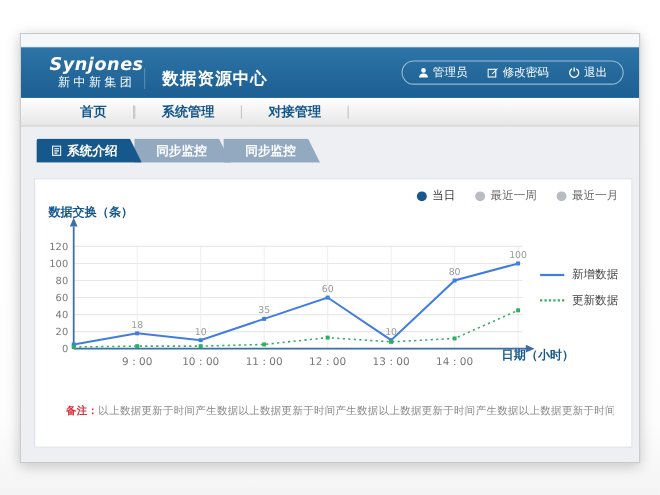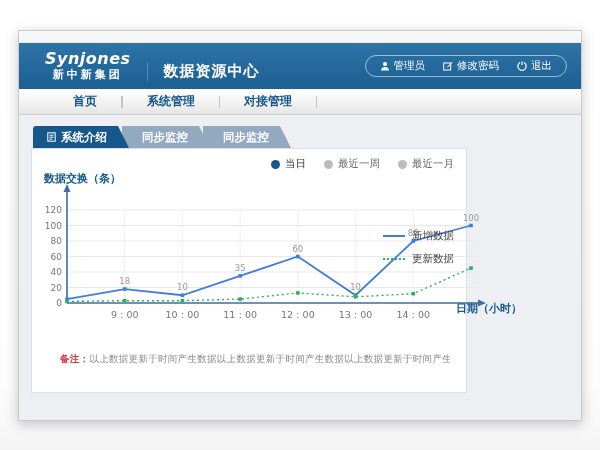--- a/index.html
+++ b/index.html
@@ -10,22 +10,22 @@
 
   .window { position:absolute; left:18px; top:30px; width:564px; height:391px;
     background:#edeff2; border:1px solid #c9c9c9; box-shadow:0 3px 12px rgba(0,0,0,.22); overflow:hidden; }
 
   .win-topstrip { height:12px; background:#f6f7f8; border-bottom:1px solid #ececec; }
 
   
   .header { position:relative; height:46px; background:linear-gradient(180deg,#2e74a6 0%,#1c5f93 100%); display:flex; align-items:center; }
   .brand { display:flex; flex-direction:column; align-items:center; margin-left:26px; line-height:1.05; }
   .brand-en { color:#fff; font-size:16px; font-weight:bold; font-style:italic; letter-spacing:.5px; }
-  .brand-cn { color:#fff; font-size:11px; font-weight:bold; letter-spacing:3px; margin-top:1px; }
-  .app-title { color:#fff; font-size:15px; font-weight:bold; margin-left:16px; padding-left:16px; border-left:1px solid rgba(255,255,255,.25); align-self:flex-end; margin-bottom:8px; letter-spacing:1px; }
+  .brand-cn { color:#fff; font-size:11px; font-weight:normal; letter-spacing:3px; margin-top:1px; }
+  .app-title { color:#fff; font-size:15px; font-weight:bold; margin-left:0; padding-left:16px; border-left:1px solid rgba(255,255,255,.25); align-self:flex-end; margin-bottom:8px; letter-spacing:1px; }
   .user-pill { position:absolute; right:14px; top:50%; transform:translateY(-50%);
     display:flex; align-items:center; gap:18px; border:1px solid rgba(255,255,255,.55);
     border-radius:11px; padding:3px 14px; }
   .user-item { display:flex; align-items:center; gap:4px; color:#fff; font-size:10.5px; cursor:pointer; }
   .user-item svg { display:block; }
 
   
   .nav { height:26px; background:linear-gradient(180deg,#ffffff,#e6e6e6); border-bottom:1px solid #cfcfcf;
     display:flex; align-items:center; padding-left:30px; }
   .nav-item { font-size:12px; font-weight:bold; color:#15568a; padding:0 24px; cursor:pointer; white-space:nowrap; }
@@ -34,21 +34,21 @@
   
   .tabs { display:flex; margin:11px 0 0 14px; height:22px; }
   .tab { position:relative; display:flex; align-items:center; gap:5px; padding:0 22px 0 14px;
     font-size:11.5px; font-weight:bold; color:#fff; background:#93a9c0;
     clip-path:polygon(0 0, calc(100% - 11px) 0, 100% 100%, 0 100%); cursor:pointer; }
   .tab + .tab { margin-left:-7px; padding-left:20px; }
   .tab.active { background:#16588c; z-index:2; border-top-left-radius:3px; }
   .tab .tab-icon { display:flex; }
 
   
-  .panel { position:relative; margin:0 12px; width:436px; height:245px; background:#fff; border:1px solid #dce0e4; }
+  .panel { position:relative; margin:14px 12px; width:544px; height:245px; background:#fff; border:1px solid #dce0e4; }
 
   .filters { position:absolute; top:8px; right:12px; display:flex; gap:18px; }
   .radio { display:flex; align-items:center; gap:5px; cursor:pointer; }
   .radio-dot { width:9px; height:9px; border-radius:50%; background:#b9bdc2; }
   .radio.selected .radio-dot { background:#16588c; }
   .radio-label { font-size:10.5px; color:#666; }
   .radio.selected .radio-label { color:#333; }
 
   .ylabel { position:absolute; left:12px; top:22px; font-size:11px; font-weight:bold; color:#16588c; }
   .xlabel { position:absolute; left:424px; top:152px; font-size:11px; font-weight:bold; color:#16588c; white-space:nowrap; }

